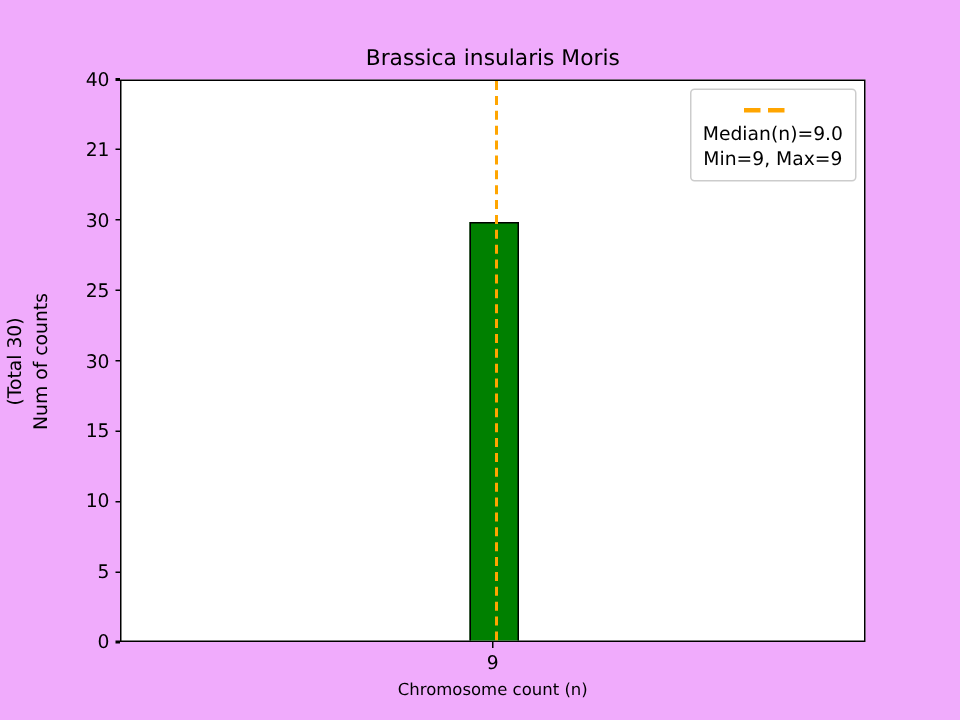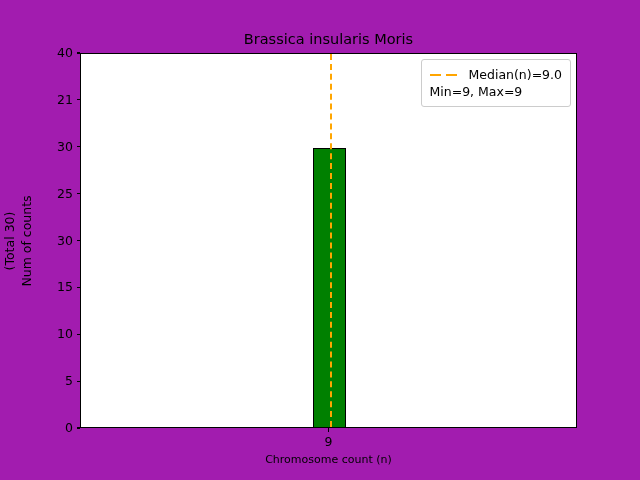--- a/index.html
+++ b/index.html
@@ -11,21 +11,21 @@
     width: 640px;
     height: 480px;
     font-family: "DejaVu Sans", sans-serif;
     color: #000000;
     overflow: hidden;
   }
   #figure {
     position: relative;
     width: 640px;
     height: 480px;
-    background: #a21caf;
+    background: #f0abfc;
   }
 
   
   #chart-title {
     position: absolute;
     left: 80px;
     top: 31px;
     width: 497px;
     text-align: center;
     font-size: 14.5px;
@@ -173,20 +173,21 @@
     padding: 6px 8px 6px 8px;
     box-sizing: border-box;
     font-size: 12.5px;
     line-height: 17px;
   }
   .legend-row {
     display: flex;
     align-items: center;
     justify-content: flex-start;
     white-space: nowrap;
+    flex-direction: column;
   }
   .legend-sample {
     width: 30px;
     height: 14px;
     margin-right: 9px;
     flex: 0 0 auto;
     position: relative;
   }
   .legend-sample .seg {
     position: absolute;

